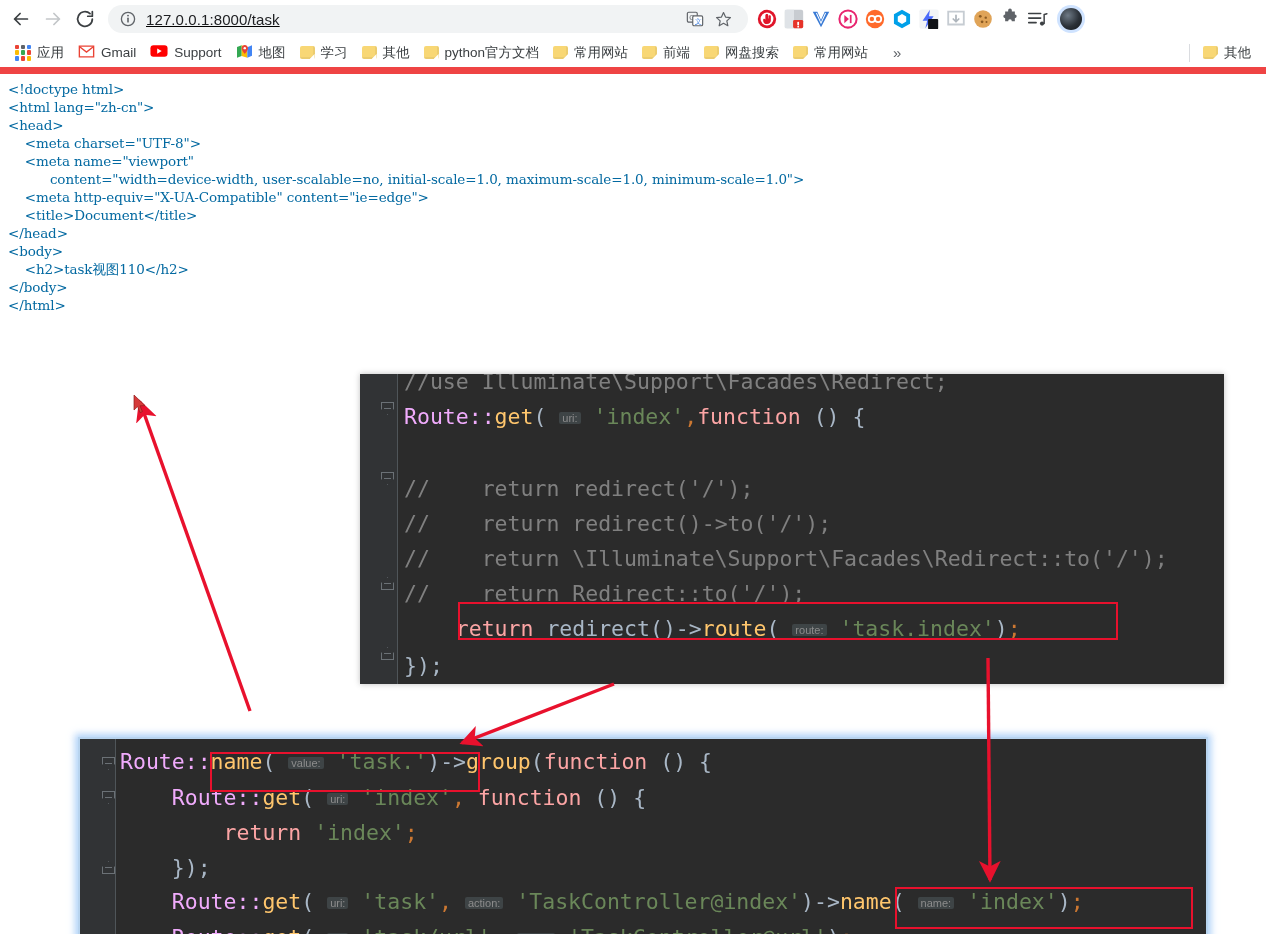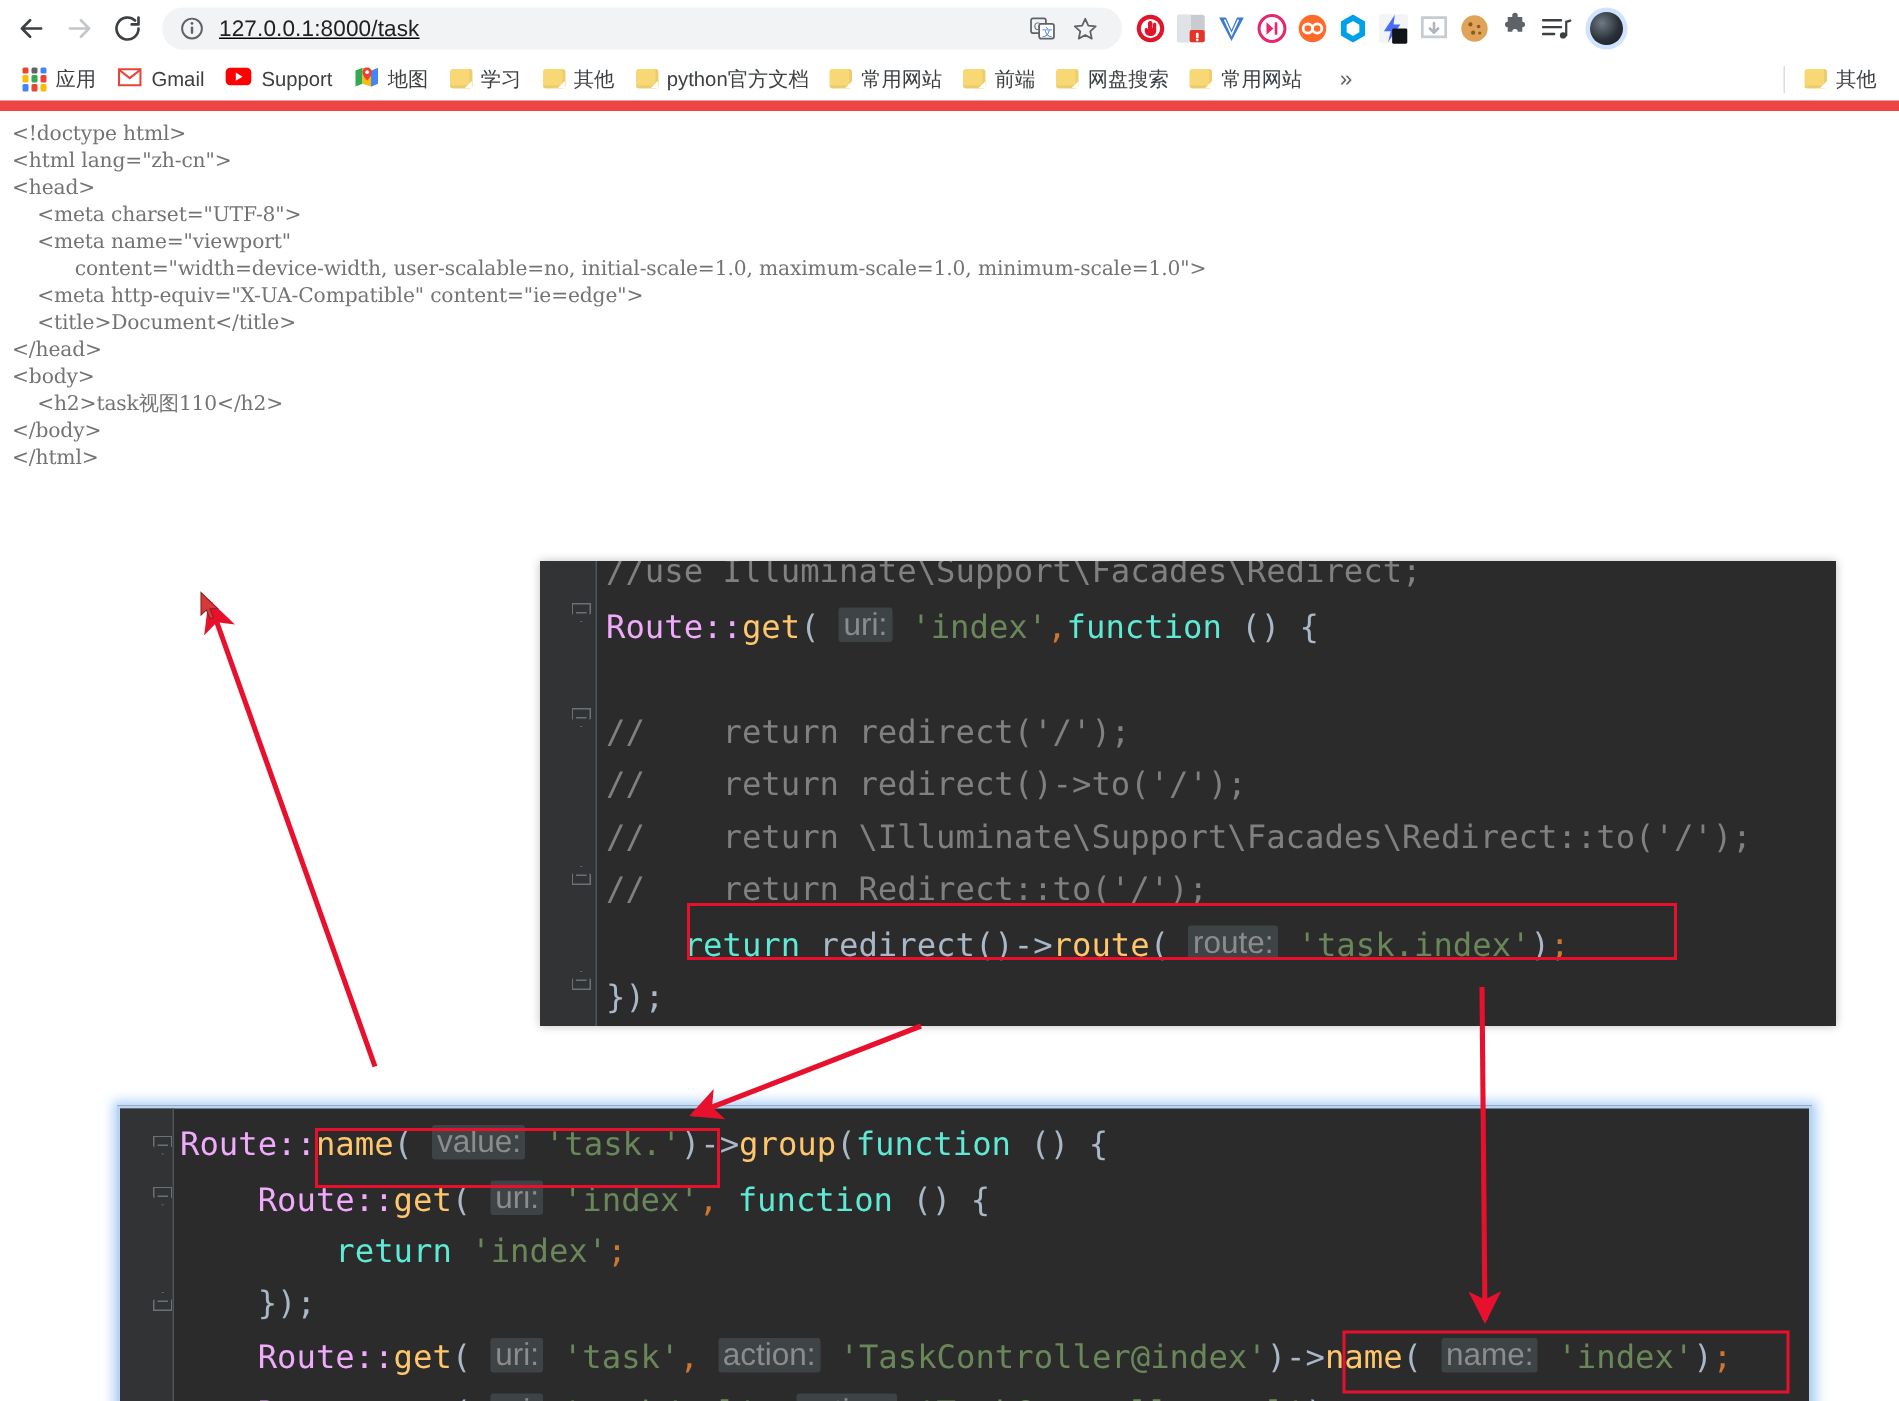--- a/index.html
+++ b/index.html
@@ -194,21 +194,21 @@
     height: 858px;
     background: #ffffff;
   }
   .src-code {
     position: absolute;
     left: 8px;
     top: 6px;
     font-family: "DejaVu Serif", "Liberation Serif", serif;
     font-size: 13.5px;
     line-height: 18px;
-    color: #737373;
+    color: #0369a1;
     white-space: pre;
     letter-spacing: -0.1px;
   }
 
   
   .cursor {
     position: absolute;
     left: 133px;
     top: 320px;
     width: 14px;
@@ -305,32 +305,32 @@
   }
   .panel-bottom .code-lines {
     left: 40px;
     top: 6px;
     font-size: 21.5px;
     line-height: 34.6px;
   }
 
   
   .t-plain   { color: #a9b7c6; }
-  .t-kw      { color: #5eead4; }
+  .t-kw      { color: #fca5a5; }
   .t-fn      { color: #ffc66d; }
   .t-str     { color: #6a8759; }
   .t-comment { color: #808080; }
   .t-semi    { color: #cc7832; }
   .t-white   { color: #f0abfc; }
   .hint {
     background: #3e4446;
     color: #8c8c8c;
     border-radius: 2px;
     padding: 0 3px;
-    font-size: 21px;
+    font-size: 11px;
     font-family: "Liberation Sans", sans-serif;
     vertical-align: 2px;
   }
 
   
   .redbox {
     position: absolute;
     border: 2.5px solid #e8112d;
     box-sizing: border-box;
     z-index: 12;

